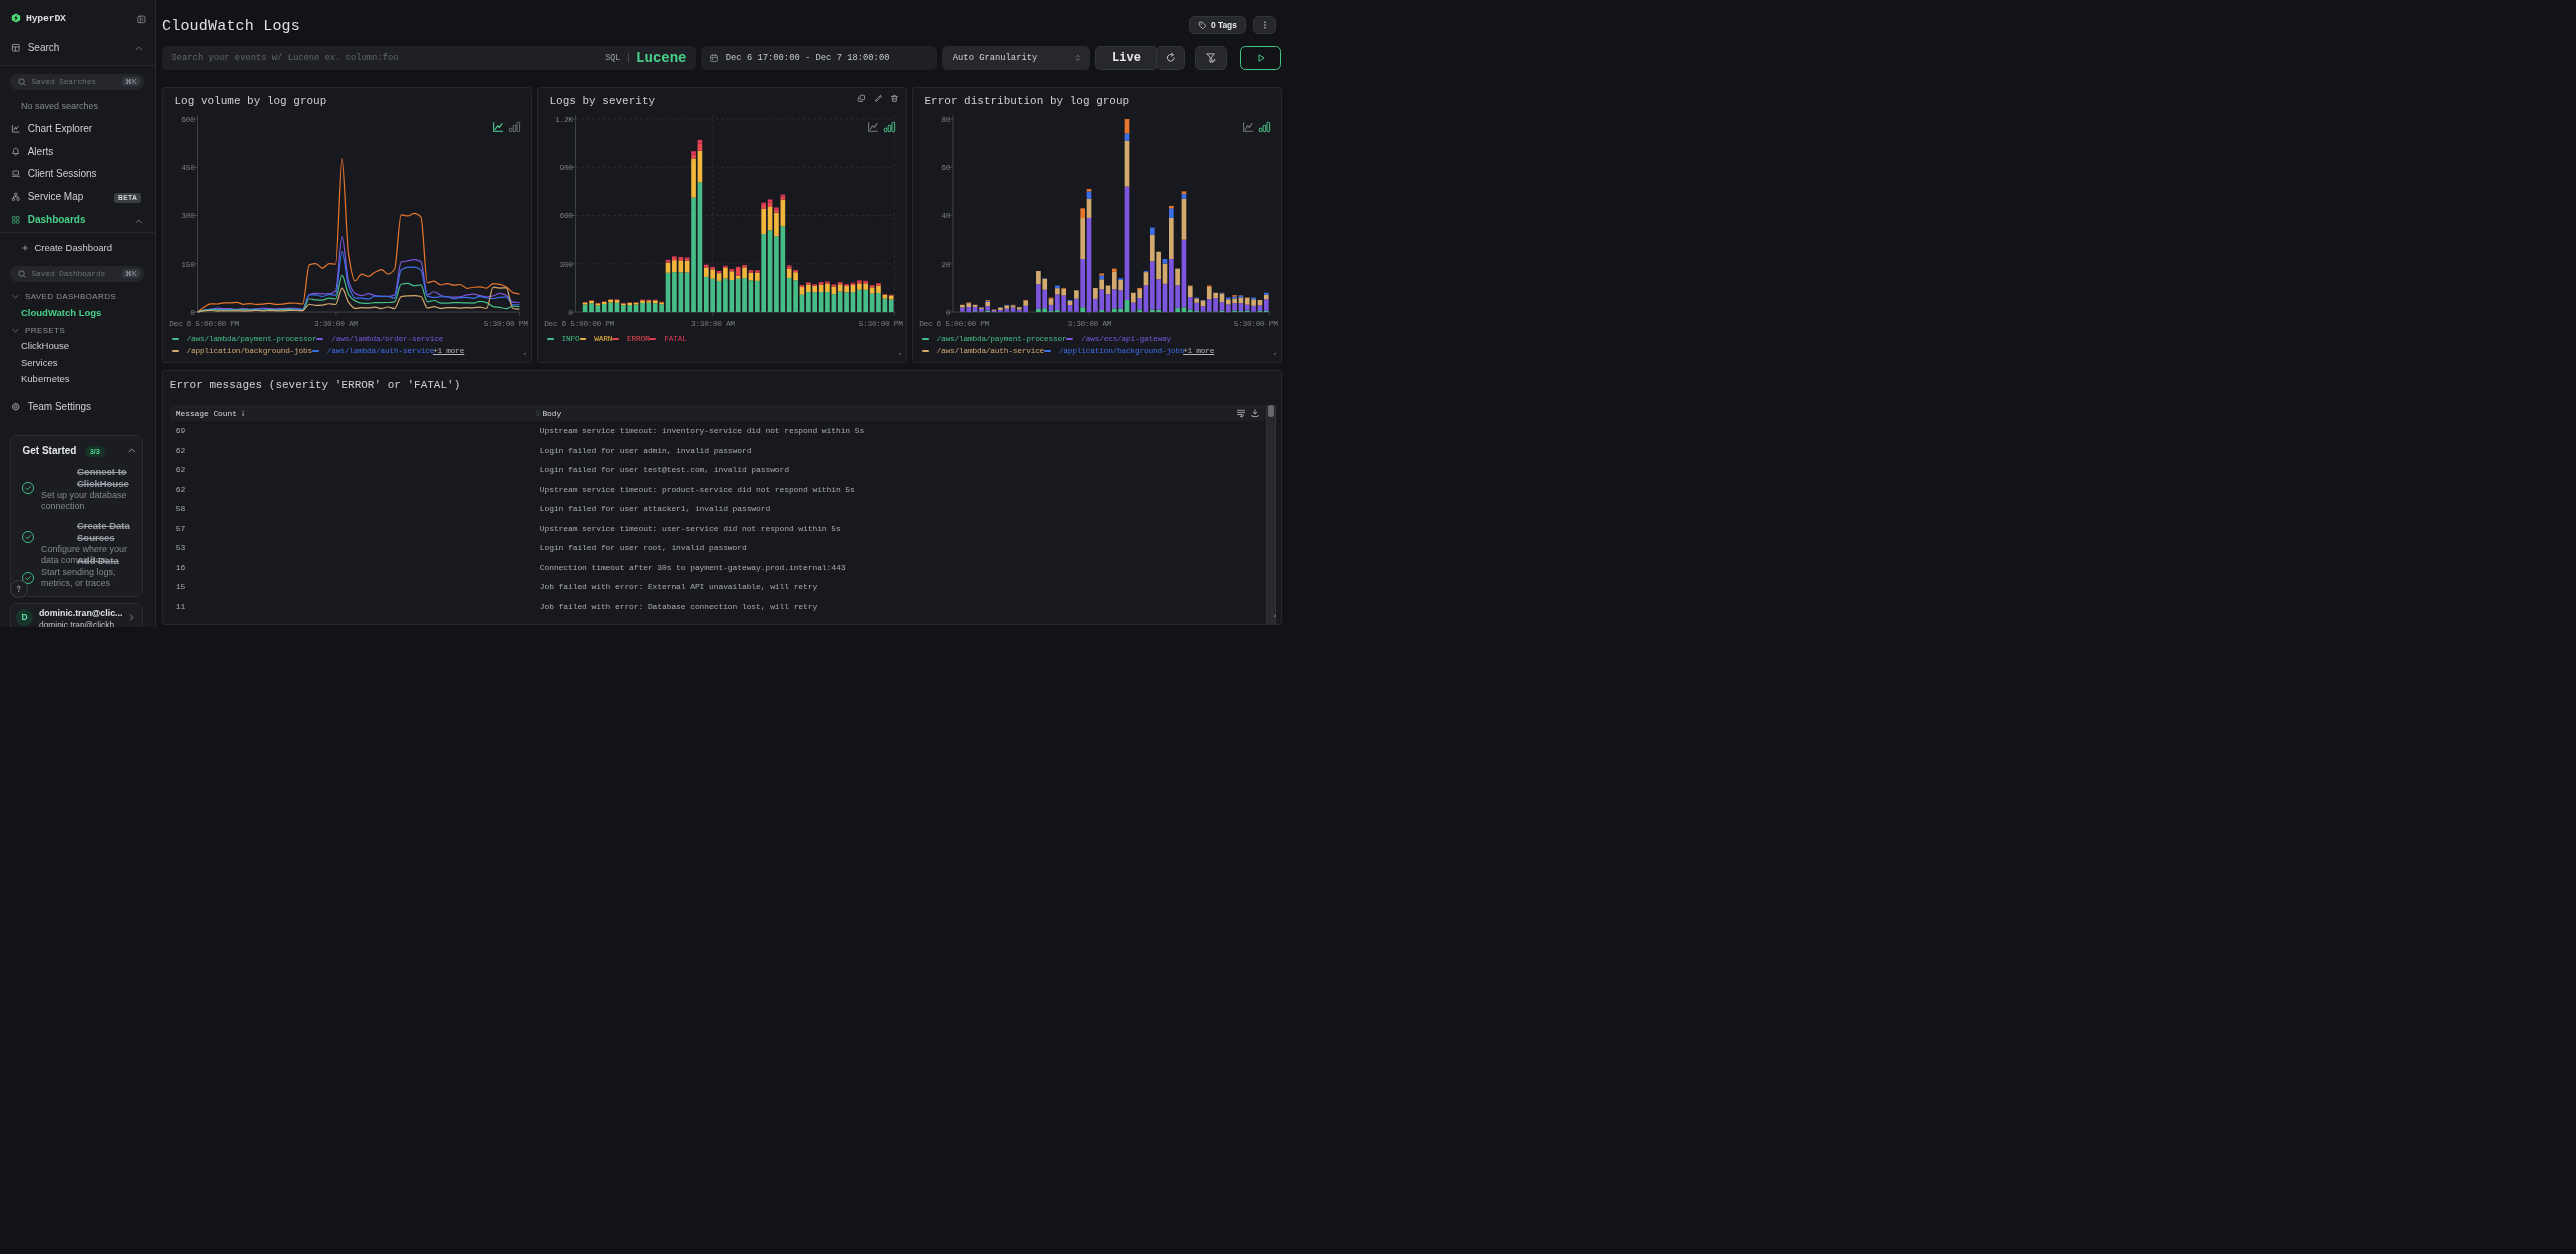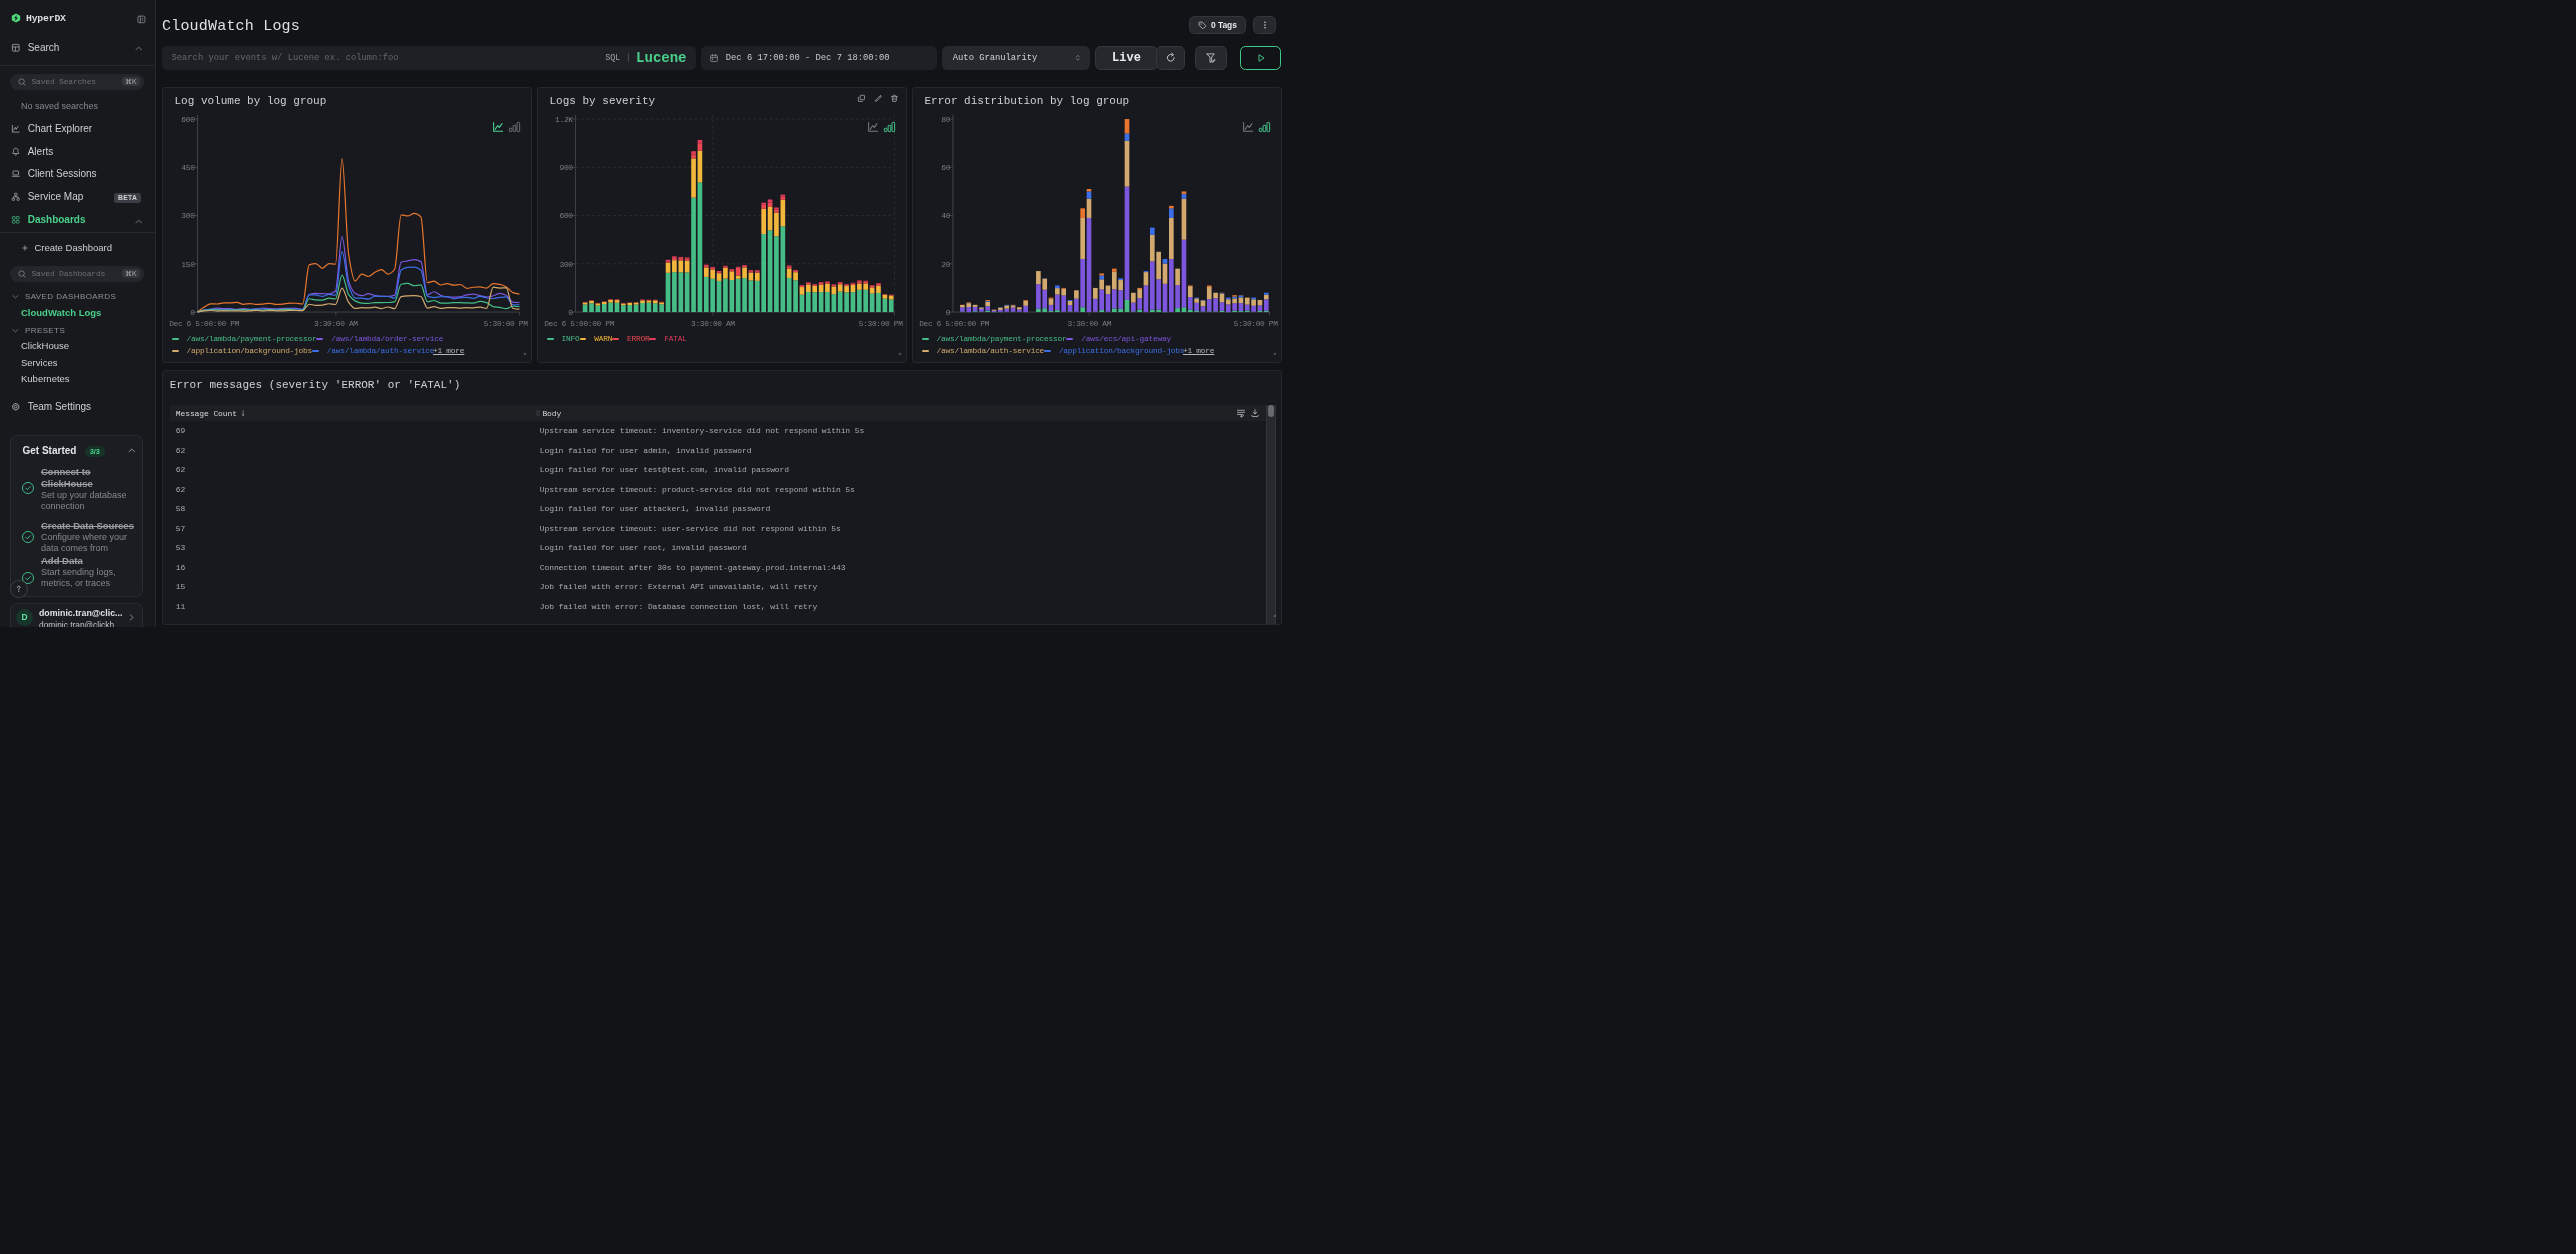--- a/index.html
+++ b/index.html
@@ -13,21 +13,21 @@
 .pill { position:absolute; left:10px; width:134px; height:15.5px; background:#24262b; border-radius:8px; display:flex; align-items:center; padding:0 4px 0 6.8px; gap:4.7px; }
 .pill .ph { color:#6b6e75; font-size:8px; font-family:"Liberation Mono", monospace; flex:1; white-space:nowrap; letter-spacing:-0.2px;}
 .kbd { background:#33363c; color:#a5a8af; font-size:7px; border-radius:3.4px; padding:0.7px 3.4px; font-family:"Liberation Sans",sans-serif;}
 .shead { position:absolute; left:10.8px; display:flex; align-items:center; gap:5.4px; font-size:8px; letter-spacing:0.4px; color:#8f9298; }
 .subitem { position:absolute; left:21px; font-size:9.5px; color:#ced0d4; }
 .beta { background:#3a3d43; color:#cfd1d6; font-size:6.8px; font-weight:bold; letter-spacing:0.3px; border-radius:2.7px; padding:1.4px 4px; }
 
 #gs { position:absolute; left:10px; top:435px; width:133px; height:162px; border:0.7px solid #2a2c31; border-radius:6.8px; background:#1b1d22; }
 .gs-title { position:absolute; left:11.5px; top:8.8px; font-size:10px; font-weight:bold; color:#e4e6e9; }
 .gs-badge { position:absolute; left:74px; top:9.5px; background:#173327; color:#49d08a; font-size:7.4px; font-weight:bold; border-radius:6px; padding:1.4px 4.7px; }
-.gs-item-title { font-size:9.5px; color:#9b9ea5; text-decoration:line-through; font-weight:bold; line-height:12px;}
+.gs-item-title { font-size:9.5px; color:#9b9ea5; text-decoration:line-through; font-weight:bold; line-height:12px;margin-left:36px;}
 .gs-item-desc { font-size:9px; color:#85888f; line-height:11px; }
 
 #userchip { position:absolute; left:10px; top:603px; width:133px; height:31px; border:0.7px solid #2a2c31; border-radius:6.8px; background:#1b1d22; }
 .avatar { position:absolute; left:4.7px; top:4.7px; width:17.6px; height:17.6px; border-radius:50%; background:#17352a; color:#63e0a4; font-size:8.4px; font-weight:bold; display:flex; align-items:center; justify-content:center; }
 
 .h1title { position:absolute; left:162px; top:17.6px; font-size:15px; letter-spacing:0.2px; color:#dfe1e4; font-family:"Liberation Mono",monospace; }
 .btn { position:absolute; background:#26282d; border:0.7px solid #33363b; border-radius:5.4px; display:flex; align-items:center; justify-content:center; color:#e8eaed; }
 #searchbar { position:absolute; left:162px; top:46px; width:534px; height:24px; background:#1e2025; border-radius:5.4px; display:flex; align-items:center; padding:0 9.5px; }
 #searchbar .ph { color:#64676e; font-size:8.8px; font-family:"Liberation Mono",monospace; flex:1; white-space:nowrap; }
 #datepick { position:absolute; left:701px; top:46px; width:236px; height:24px; background:#1e2025; border-radius:5.4px; display:flex; align-items:center; gap:6.8px; padding:0 8px; color:#c6c9ce; font-size:8.8px; white-space:nowrap; font-family:"Liberation Mono",monospace; }

